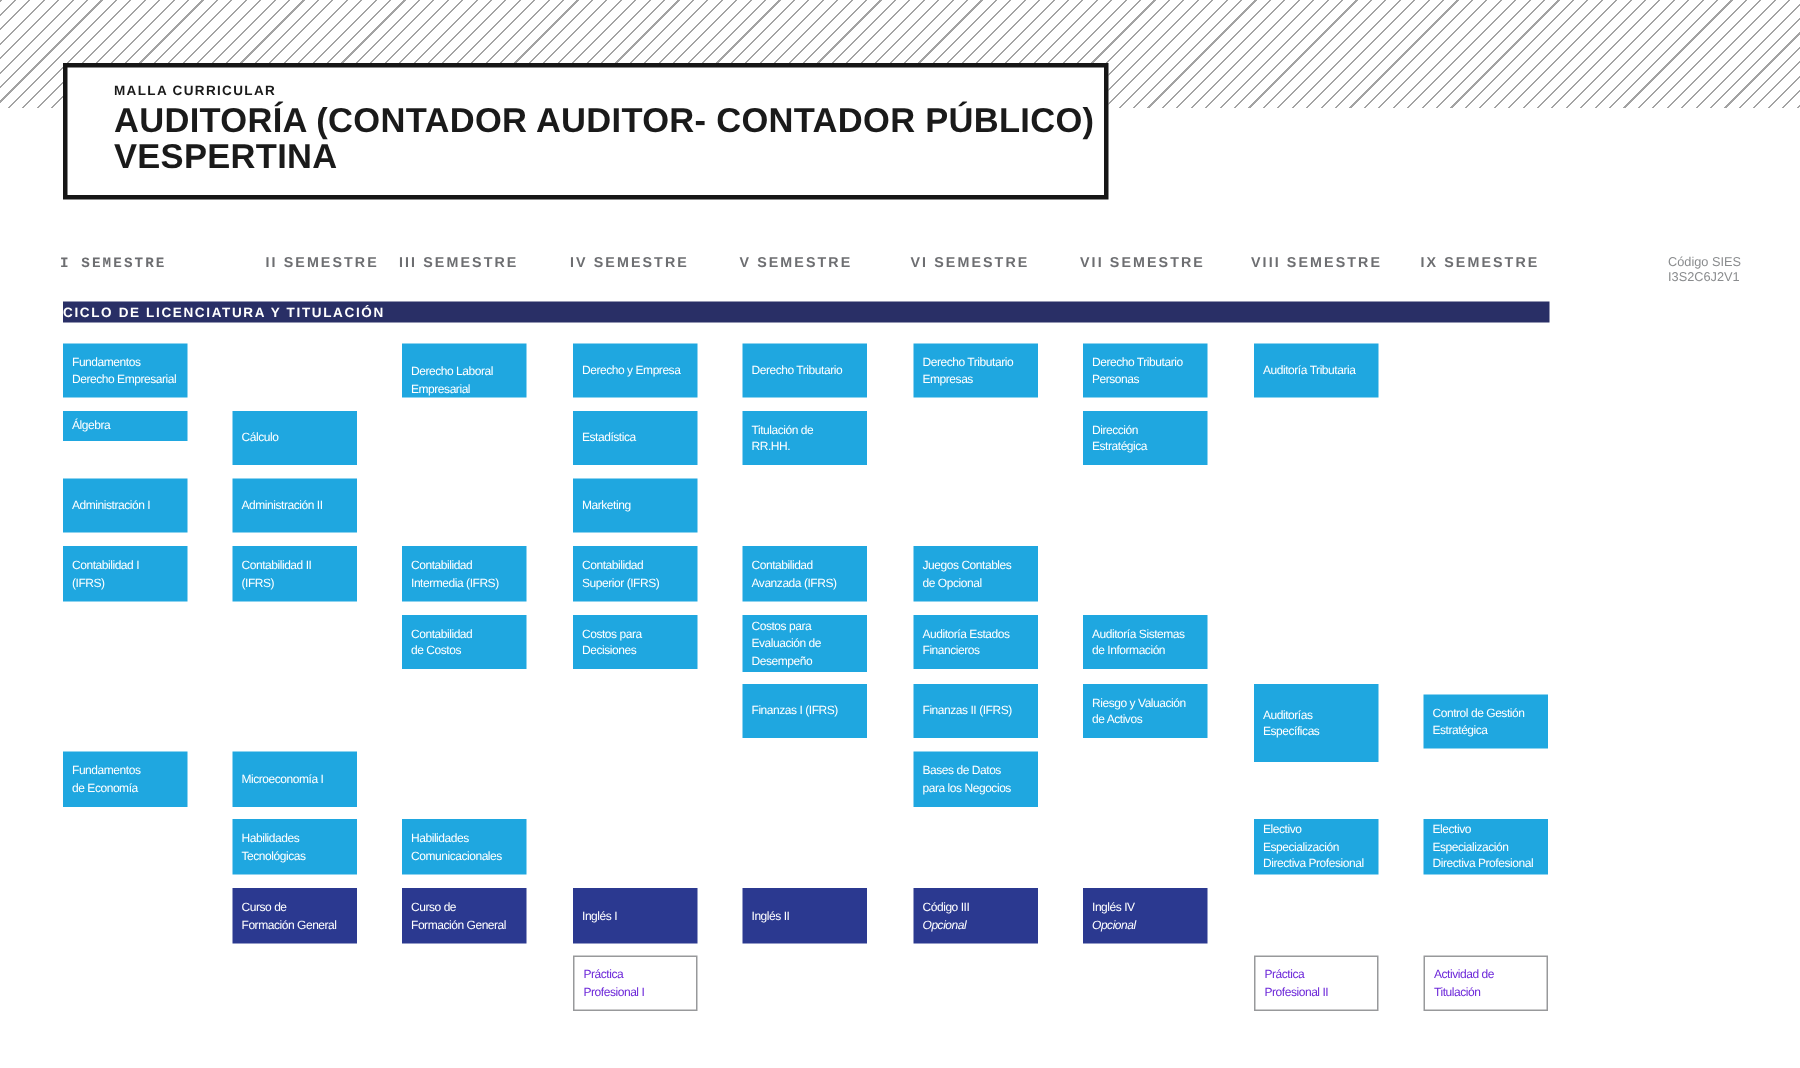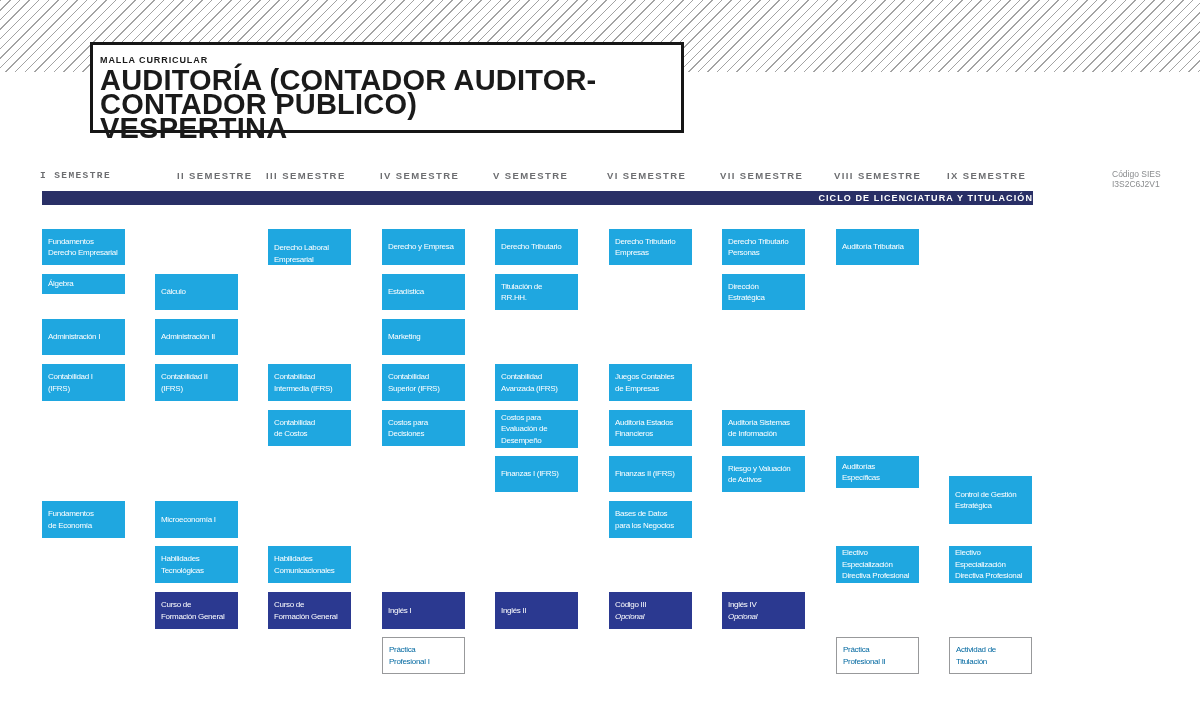--- a/index.html
+++ b/index.html
@@ -2,40 +2,40 @@
 <html><head>
 <meta charset="utf-8">
 <style>
   html,body{margin:0;padding:0;background:#fff;}
   .page{position:relative;width:1200px;height:712px;background:#fff;overflow:hidden;
         font-family:"Liberation Sans",sans-serif;}
 
   .hatch{position:absolute;left:0;top:0;width:1200px;height:72px;
          background-image:repeating-linear-gradient(135deg,#a3a3a3 0,#a3a3a3 1px,transparent 1px,transparent 6.8px);}
 
-  .title-box{position:absolute;left:42px;top:42px;width:594px;height:91px;box-sizing:border-box;
-             background:#fff;border:3px solid #161616;padding:10px 0 0 7px;z-index:2;margin-left:48px;}
+  .title-box{position:absolute;left:42px;top:42px;width:697px;height:91px;box-sizing:border-box;
+             background:#fff;border:3px solid #161616;padding:10px 0 0 31px;z-index:2;}
   .eyebrow{font-size:9px;font-weight:700;letter-spacing:.9px;color:#1a1a1a;margin-bottom:3px;}
-  .big-title{font-size:29px;font-weight:800;line-height:24px;letter-spacing:.2px;color:#1a1a1a;}
+  .big-title{font-size:23px;font-weight:800;line-height:24px;letter-spacing:.2px;color:#1a1a1a;}
 
   .sem-label{position:absolute;top:170px;font-size:9.5px;font-weight:700;letter-spacing:1.4px;
              color:#6d6e71;white-space:nowrap;}
 
   .sies{position:absolute;left:1112px;top:170px;font-size:8.5px;line-height:9.5px;color:#8a8c8e;}
 
-  .banner{position:absolute;left:42px;top:191px;width:991px;height:14px;background:var(--banner,#292f66);
-          display:flex;align-items:center;justify-content:flex-end;}
+  .banner{position:absolute;left:42px;top:201px;width:991px;height:14px;background:var(--banner,#292f66);
+          display:flex;align-items:center;justify-content:flex-start;}
   .banner span{color:#fff;font-size:9px;font-weight:600;letter-spacing:1.1px;white-space:nowrap;}
 
   .course{position:absolute;width:83px;box-sizing:border-box;display:flex;flex-direction:column;
           justify-content:center;padding:0 6px;overflow:hidden;}
   .course span{display:block;white-space:nowrap;font-size:8px;line-height:11.5px;letter-spacing:-.3px;}
   .course.blue{background:var(--blue,#1fa7e0);color:#fff;}
   .course.navy{background:var(--navy,#2b3990);color:#fff;}
-  .course.white{background:#fff;border:1px solid #98999b;color:#0369a1;}
+  .course.white{background:#fff;border:1px solid #98999b;color:#6d28d9;}
   .course span.it{font-style:italic;}
 </style>
 </head>
 <body>
 
 <div class="page" style="--blue: #1fa7e0; --navy: #2b3990; --banner: #292f66;">
   <div class="hatch"></div>
 
   <div class="title-box">
     <div class="eyebrow">MALLA CURRICULAR</div>
@@ -169,21 +169,21 @@
       </div>
       <div class="course navy" style="left: 495px; top: 592px; height: 37px;">
         <span>Inglés II</span>
       </div>
       <div class="course blue" style="left: 609px; top: 229px; height: 36px;">
         <span>Derecho Tributario</span>
         <span>Empresas</span>
       </div>
       <div class="course blue" style="left: 609px; top: 364px; height: 37px;">
         <span>Juegos Contables</span>
-        <span>de Empresas</span>
+        <span>de Opcional</span>
       </div>
       <div class="course blue" style="left: 609px; top: 410px; height: 36px;">
         <span>Auditoría Estados</span>
         <span>Financieros</span>
       </div>
       <div class="course blue" style="left: 609px; top: 456px; height: 36px;">
         <span>Finanzas II (IFRS)</span>
       </div>
       <div class="course blue" style="left: 609px; top: 501px; height: 37px;">
         <span>Bases de Datos</span>
@@ -209,34 +209,34 @@
         <span>Riesgo y Valuación</span>
         <span>de Activos</span>
       </div>
       <div class="course navy" style="left: 722px; top: 592px; height: 37px;">
         <span>Inglés IV</span>
         <span class="it">Opcional</span>
       </div>
       <div class="course blue" style="left: 836px; top: 229px; height: 36px;">
         <span>Auditoría Tributaria</span>
       </div>
-      <div class="course blue" style="left: 836px; top: 456px; height: 32px;">
+      <div class="course blue" style="left: 836px; top: 456px; height: 52px;">
         <span>Auditorías</span>
         <span>Específicas</span>
       </div>
       <div class="course blue" style="left: 836px; top: 546px; height: 37px;">
         <span>Electivo</span>
         <span>Especialización</span>
         <span>Directiva Profesional</span>
       </div>
       <div class="course white" style="left: 836px; top: 637px; height: 37px;">
         <span>Práctica</span>
         <span>Profesional II</span>
       </div>
-      <div class="course blue" style="left: 949px; top: 476px; height: 48px;">
+      <div class="course blue" style="left: 949px; top: 463px; height: 36px;">
         <span>Control de Gestión</span>
         <span>Estratégica</span>
       </div>
       <div class="course blue" style="left: 949px; top: 546px; height: 37px;">
         <span>Electivo</span>
         <span>Especialización</span>
         <span>Directiva Profesional</span>
       </div>
       <div class="course white" style="left: 949px; top: 637px; height: 37px;">
         <span>Actividad de</span>

